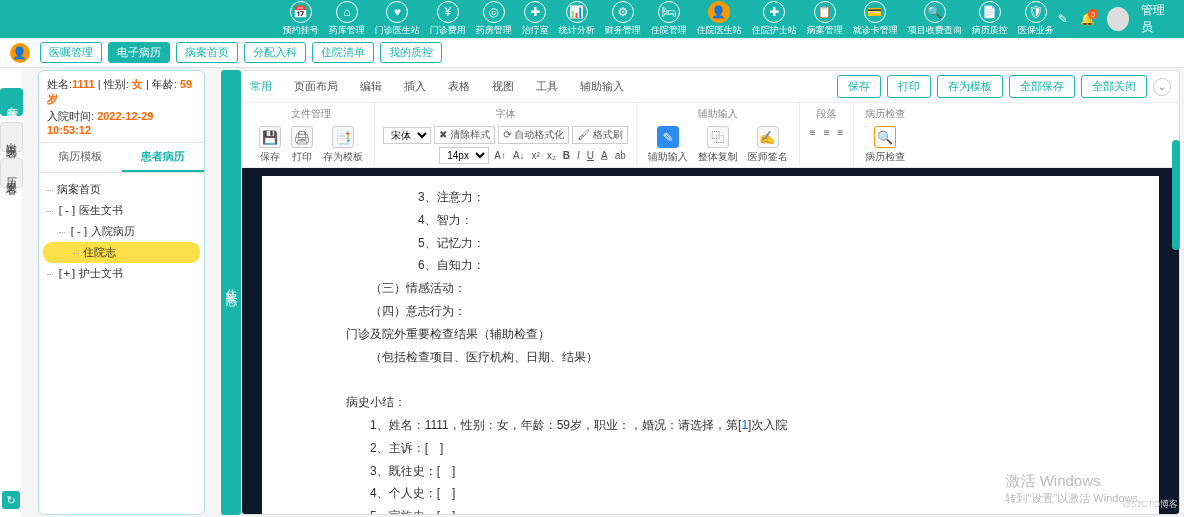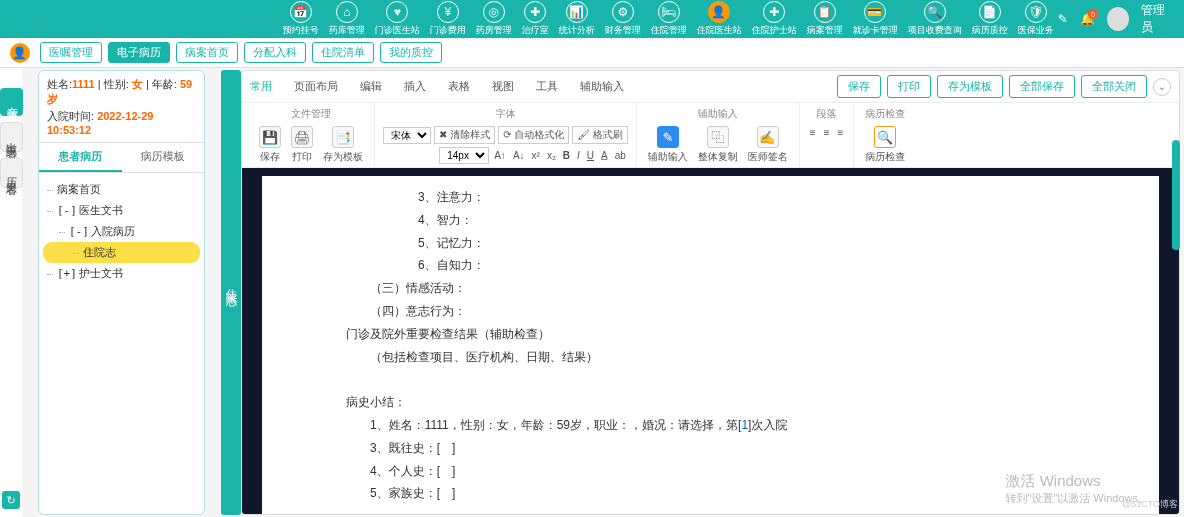--- a/index.html
+++ b/index.html
@@ -201,22 +201,22 @@
       <div class="row1">
         <span>姓名:</span><span class="orange">1111</span>
         <span> | 性别: </span><span class="orange">女</span>
         <span> | 年龄: </span><span class="orange">59岁</span>
       </div>
       <div class="row2">
         <span>入院时间: </span><span class="orange">2022-12-29 10:53:12</span>
       </div>
     </div>
     <div class="tabs-row">
+      <div class="tab">病历模板</div>
       <div class="tab active">患者病历</div>
-      <div class="tab">病历模板</div>
     </div>
     <div class="tree" id="tree">
         <div class="tree-item l1">病案首页</div>
         <div class="tree-item l1"><span class="tree-toggle">[-]</span>医生文书</div>
         <div class="tree-item l2"><span class="tree-toggle">[-]</span>入院病历</div>
         <div class="tree-item l3 selected">住院志</div>
         <div class="tree-item l1"><span class="tree-toggle">[+]</span>护士文书</div>
       </div>
   </div>
 
@@ -327,20 +327,21 @@
           <p>　　　　　　　　4、智力：</p>
           <p>　　　　　　　　5、记忆力：</p>
           <p>　　　　　　　　6、自知力：</p>
           <p>　　　　（三）情感活动：</p>
           <p>　　　　（四）意志行为：</p>
           <p>　　门诊及院外重要检查结果（辅助检查）</p>
           <p>　　　　（包括检查项目、医疗机构、日期、结果）</p>
           <p>&nbsp;</p>
           <p>　　病史小结：</p>
           <p>　　　　1、姓名：1111，性别：女，年龄：59岁，职业：，婚况：请选择，第[<span class="link-b">1</span>]次入院</p>
+          <p>　　　　2、主诉：[　]</p>
           <p>　　　　3、既往史：[　]</p>
           <p>　　　　4、个人史：[　]</p>
           <p>　　　　5、家族史：[　]</p>
         </div>
       <div class="watermark">
         <div>激活 Windows</div>
         <div style="font-size:11px">转到"设置"以激活 Windows。</div>
       </div>
     </div>
   </div>

